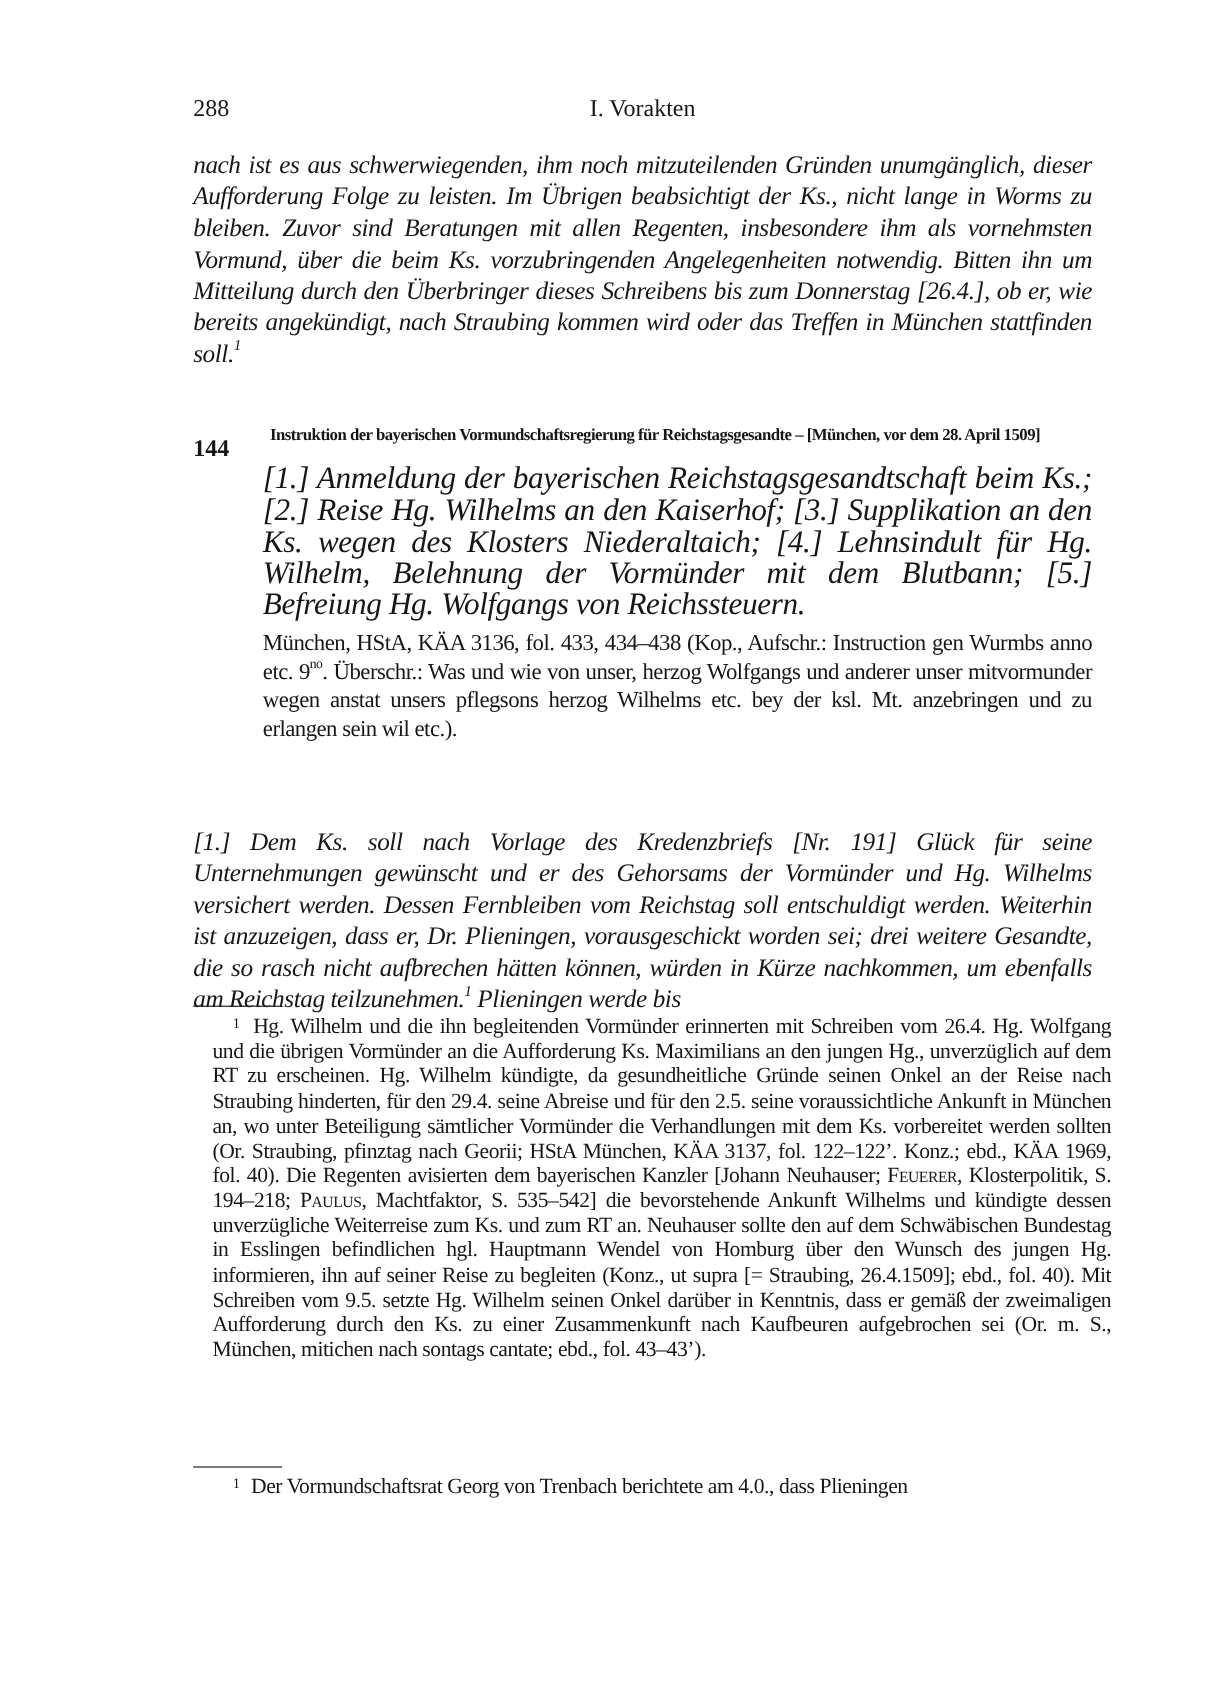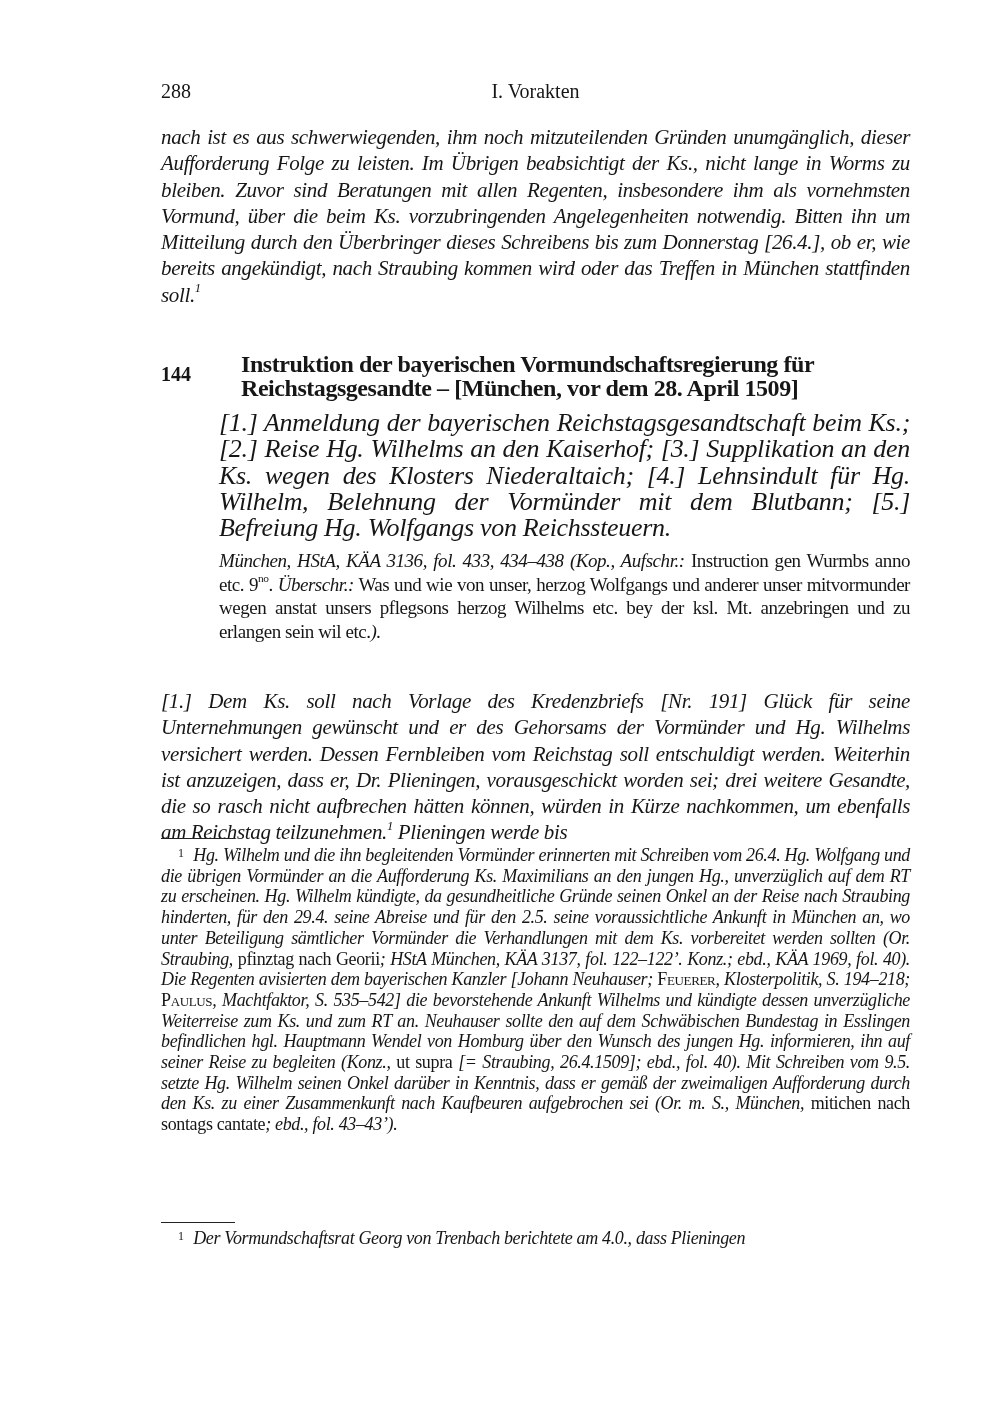--- a/index.html
+++ b/index.html
@@ -3,39 +3,39 @@
   <meta charset="utf-8">
   <style>
     html, body { margin: 0; padding: 0; background: #ffffff; }
     body { width: 1004px; height: 1418px; position: relative; overflow: hidden;
            font-family: "Liberation Serif", "DejaVu Serif", serif; color: #161616; }
     .page { position: absolute; left: 161px; top: 0; width: 749px; }
     .running-head { position: absolute; top: 80px; left: 0; width: 749px; height: 26px; font-size: 20px; }
     .page-number { position: absolute; left: 0; top: 0; text-align: right; }
     .running-title { position: absolute; left: 0; width: 749px; top: 0; text-align: center; }
     .just { text-align: justify; text-align-last: left; }
-    .it { font-style: italic; }
+    .it { }
     .sc { font-variant: small-caps; font-style: normal; }
     .up { font-style: normal; }
     sup { font-size: 0.6em; line-height: 0; position: relative; top: -0.15em; vertical-align: super; }
 
     .para-top { position: absolute; top: 124px; left: 0; width: 749px;
                 font-size: 21px; line-height: 26.3px; font-style: italic; letter-spacing: -0.35px; }
 
     .doc-entry { position: absolute; top: 352px; left: 0; width: 749px; }
     .doc-number { position: absolute; left: 0; top: 0; font-size: 20px; font-weight: bold; line-height: 24px; margin-top: 10px; }
-    .doc-title { margin-left: 80px; font-size: 24px; font-weight: bold; line-height: 24px; letter-spacing: -0.45px; }
+    .doc-title { margin-left: 64px; font-size: 14px; font-weight: bold; line-height: 24px; letter-spacing: -0.45px; }
     .doc-summary { margin-left: 58px; margin-top: 10px; font-size: 26px; line-height: 26.3px; font-style: italic; letter-spacing: -0.3px; }
     .doc-source { margin-left: 58px; margin-top: 8px; font-size: 19px; line-height: 23.5px; letter-spacing: -0.45px; }
 
     .para-body { position: absolute; top: 688px; left: 0; width: 749px;
                  font-size: 21px; line-height: 26.3px; font-style: italic; letter-spacing: -0.35px; }
 
     .fn-rule { position: absolute; left: 0; width: 74px; height: 0; border-top: 1.3px solid #222; }
-    .footnote { position: absolute; left: 0; width: 749px; font-size: 18px; line-height: 20.7px; letter-spacing: -0.35px; }
+    .footnote { position: absolute; left: 16px; width: 749px; font-size: 18px; line-height: 20.7px; letter-spacing: -0.35px; }
     .fn-mark { display: inline-block; width: 20px; text-align: right; margin-right: 8px; font-style: normal; font-size: 12px; vertical-align: top; position: relative; top: -2px; left: 17px; }
   </style>
 </head>
 <body>
 
 <div class="page">
 
   <div class="running-head">
     <span class="page-number">288</span>
     <span class="running-title">I. Vorakten</span>

